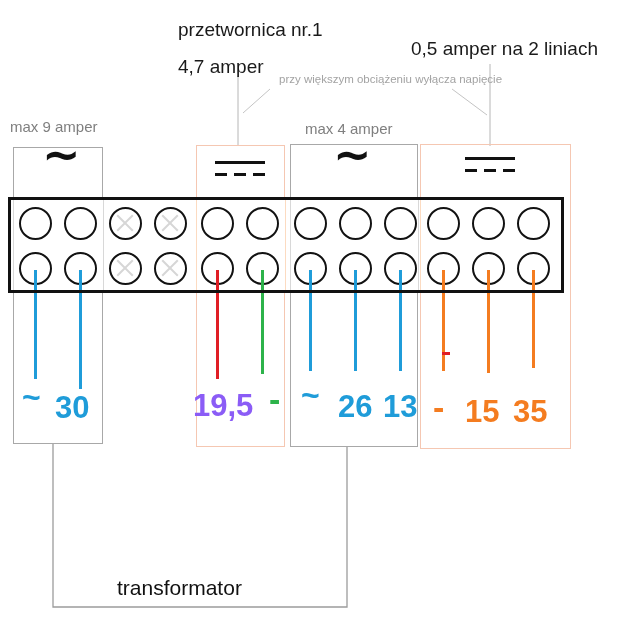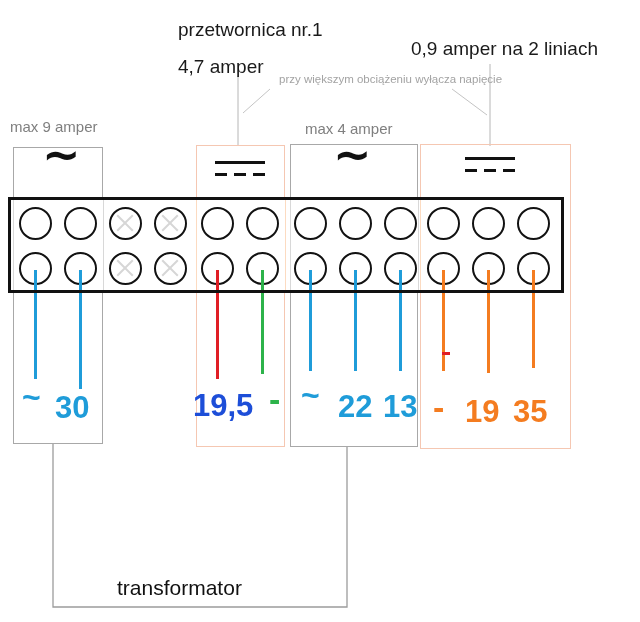--- a/index.html
+++ b/index.html
@@ -35,21 +35,21 @@
   <svg class="connectors" width="640" height="622">
     <line x1="238" y1="76" x2="238" y2="146" stroke="#b6b6b6" stroke-width="1"></line>
     <line x1="270" y1="89" x2="243" y2="113" stroke="#c4c4c4" stroke-width="1"></line>
     <line x1="490" y1="64" x2="490" y2="146" stroke="#b6b6b6" stroke-width="1"></line>
     <line x1="452" y1="89" x2="487" y2="115" stroke="#c4c4c4" stroke-width="1"></line>
     <path d="M53 444 L53 607 L347 607 L347 447" fill="none" stroke="#9c9c9c" stroke-width="1.3"></path>
   </svg>
 
   <div class="title" style="left:178px;top:19px;">przetwornica nr.1</div>
   <div class="title" style="left:178px;top:56px;">4,7 amper</div>
-  <div class="title" style="left:411px;top:38px;">0,9 amper na 2 liniach</div>
+  <div class="title" style="left:411px;top:38px;">0,5 amper na 2 liniach</div>
   <div class="note" style="left:260px;top:73px;">przy większym obciążeniu wyłącza napięcie</div>
   <div class="maxlabel" style="left:10px;top:118px;">max 9 amper</div>
   <div class="maxlabel" style="left:305px;top:120px;">max 4 amper</div>
   <div class="transformer-label" style="left:117px;top:576px;">transformator</div>
 
   <div class="group-box" style="left:13px;top:147px;width:90px;height:297px;border-color:#a8a8a8;"></div>
   <div class="group-box" style="left:196px;top:145px;width:89px;height:302px;border-color:#f5c7b2;"></div>
   <div class="group-box" style="left:290px;top:144px;width:128px;height:303px;border-color:#a8a8a8;"></div>
   <div class="group-box" style="left:420px;top:144px;width:151px;height:305px;border-color:#f5c7b2;"></div>
 
@@ -111,22 +111,22 @@
     <div class="wire" style="left: 215.5px; top: 270px; height: 109px; background: rgb(224, 30, 37);"></div>
     <div class="wire" style="left: 260.5px; top: 270px; height: 104px; background: rgb(45, 179, 74);"></div>
     <div class="wire" style="left: 308.5px; top: 270px; height: 101px; background: rgb(31, 156, 217);"></div>
     <div class="wire" style="left: 353.5px; top: 270px; height: 101px; background: rgb(31, 156, 217);"></div>
     <div class="wire" style="left: 398.5px; top: 270px; height: 101px; background: rgb(31, 156, 217);"></div>
     <div class="wire" style="left: 441.5px; top: 270px; height: 101px; background: rgb(244, 124, 32);"></div>
     <div class="wire" style="left: 486.5px; top: 270px; height: 103px; background: rgb(244, 124, 32);"></div>
     <div class="wire" style="left: 531.5px; top: 270px; height: 98px; background: rgb(244, 124, 32);"></div>
     <div class="wire-label" style="left: 22px; top: 381px; color: rgb(31, 156, 217); font-size: 32px;">~</div>
     <div class="wire-label" style="left: 55px; top: 392px; color: rgb(31, 156, 217); font-size: 31px;">30</div>
-    <div class="wire-label" style="left: 193px; top: 390px; color: #1d4ed8; font-size: 31px;">19,5</div>
+    <div class="wire-label" style="left: 193px; top: 390px; color: #8b5cf6; font-size: 31px;">19,5</div>
     <div class="wire-label" style="left: 269px; top: 382px; color: rgb(45, 179, 74); font-size: 34px;">-</div>
     <div class="wire-label" style="left: 301px; top: 379px; color: rgb(31, 156, 217); font-size: 32px;">~</div>
-    <div class="wire-label" style="left: 338px; top: 391px; color: rgb(31, 156, 217); font-size: 31px;">22</div>
+    <div class="wire-label" style="left: 338px; top: 391px; color: rgb(31, 156, 217); font-size: 31px;">26</div>
     <div class="wire-label" style="left: 383px; top: 391px; color: rgb(31, 156, 217); font-size: 31px;">13</div>
     <div class="wire-label" style="left: 433px; top: 390px; color: rgb(244, 124, 32); font-size: 34px;">-</div>
-    <div class="wire-label" style="left: 465px; top: 396px; color: rgb(244, 124, 32); font-size: 31px;">19</div>
+    <div class="wire-label" style="left: 465px; top: 396px; color: rgb(244, 124, 32); font-size: 31px;">15</div>
     <div class="wire-label" style="left: 513px; top: 396px; color: rgb(244, 124, 32); font-size: 31px;">35</div>
     <div style="position: absolute; z-index: 4; left: 442px; top: 352px; width: 8px; height: 3px; background: rgb(224, 30, 37);"></div>
   </div>
 
 </body></html>

